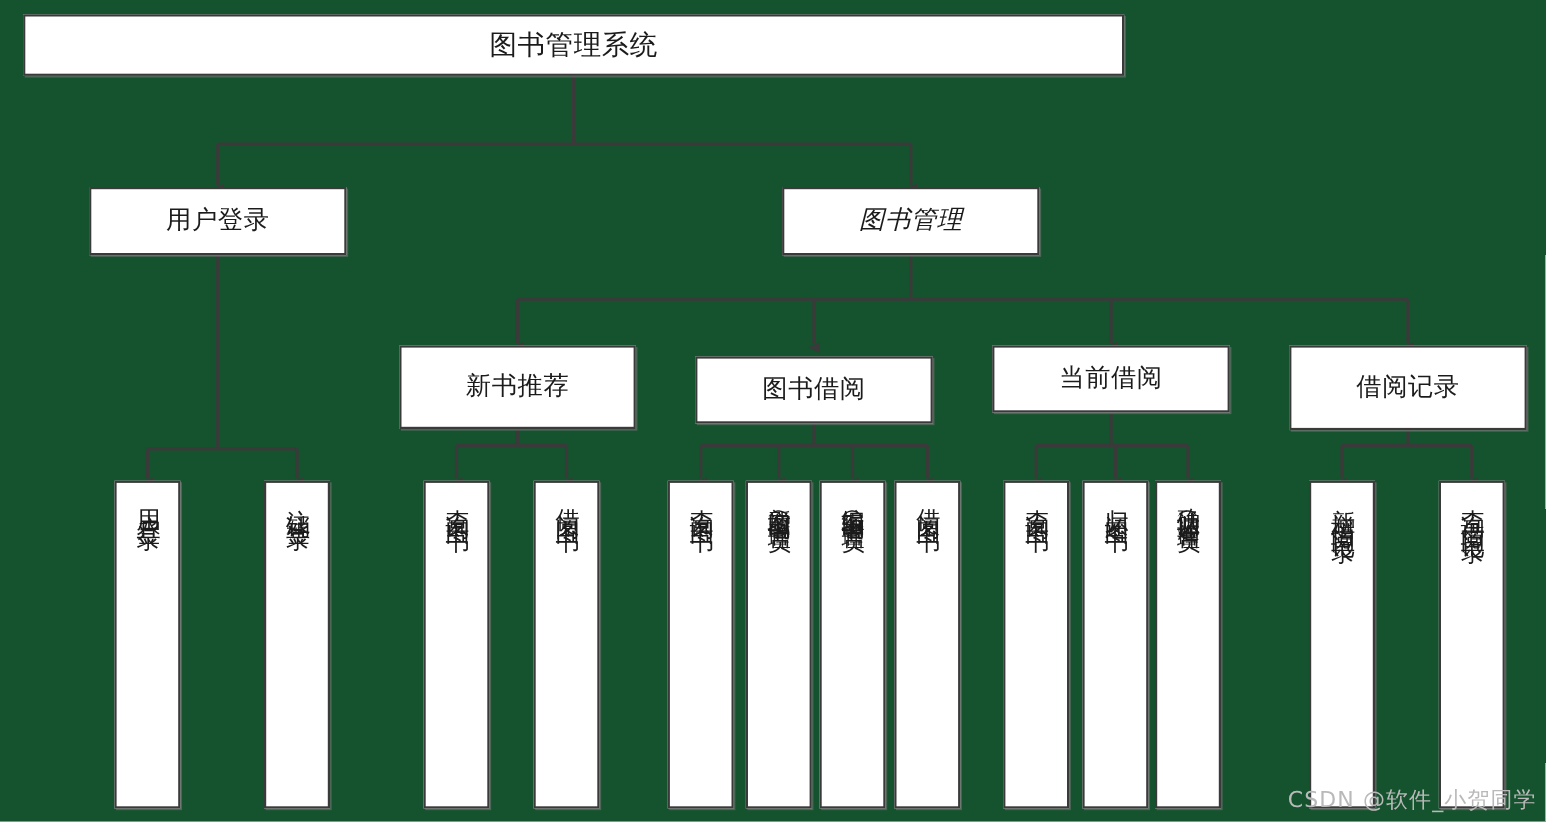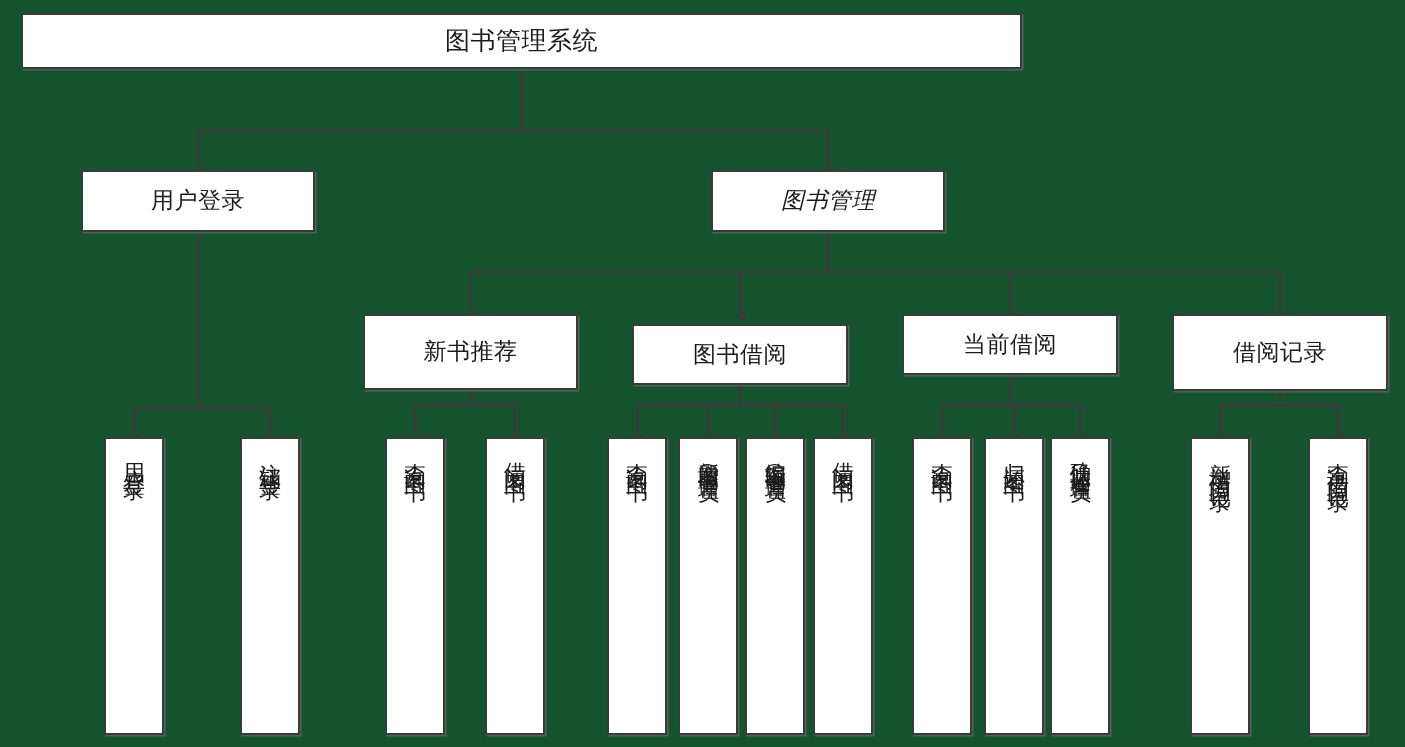--- a/index.html
+++ b/index.html
@@ -186,13 +186,14 @@
         <span class="node-label">确认归还（管理员）</span>
       </div>
       <div class="node level-leaf leaf" style="left: 1190px; top: 437px; width: 60px; height: 298px;">
         <span class="node-label">新增借阅记录</span>
       </div>
       <div class="node level-leaf leaf" style="left: 1308px; top: 437px; width: 60px; height: 298px;">
         <span class="node-label">查询借阅记录</span>
       </div>
     </div>
 
+  <div class="watermark">CSDN @软件_小贺同学</div>
 </div>
 
 </body></html>

